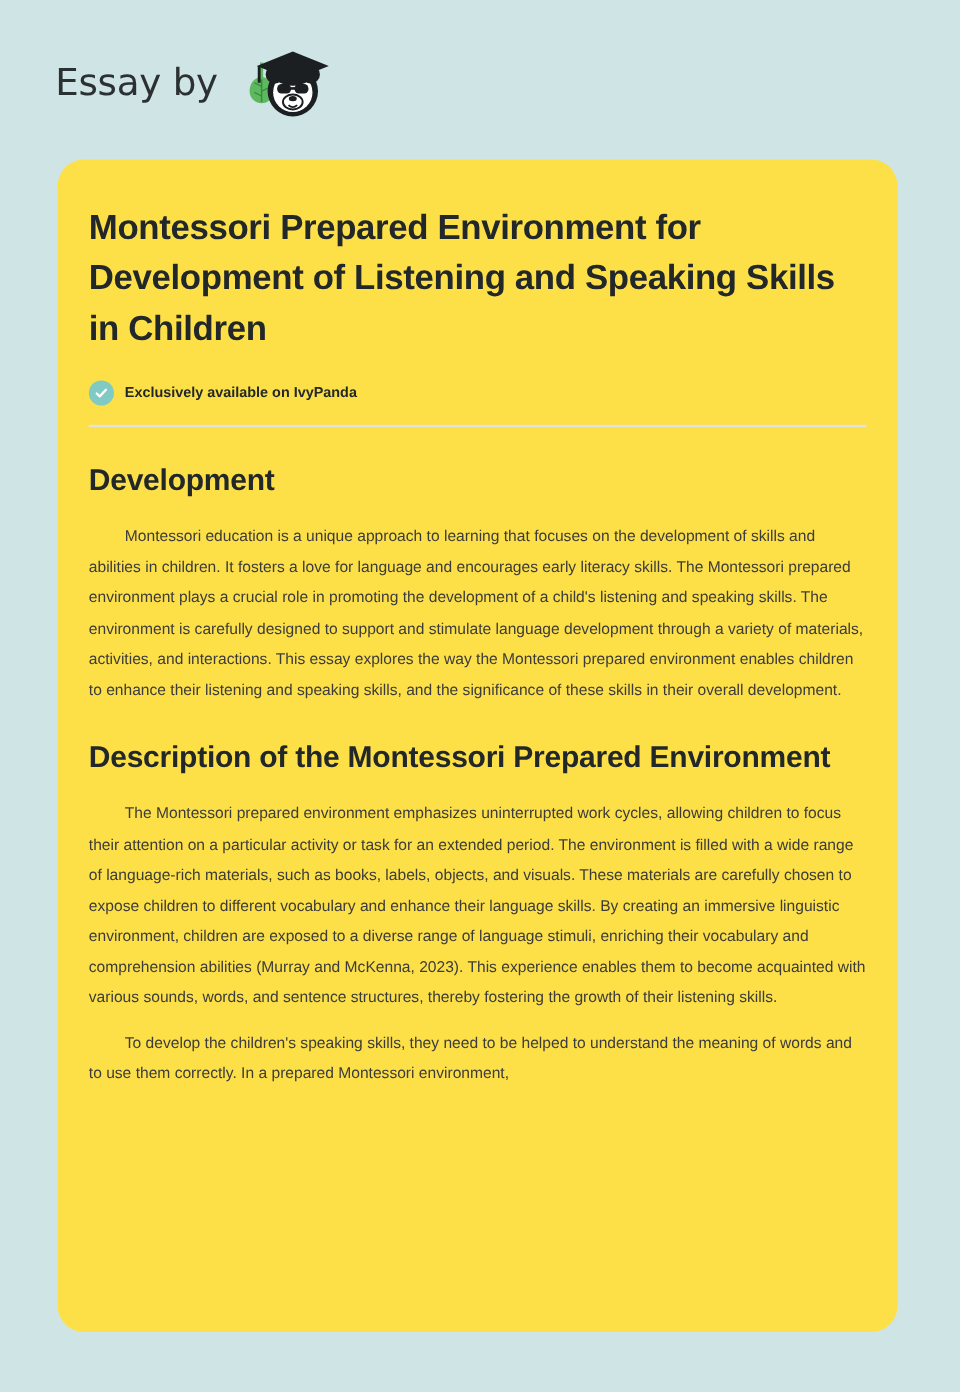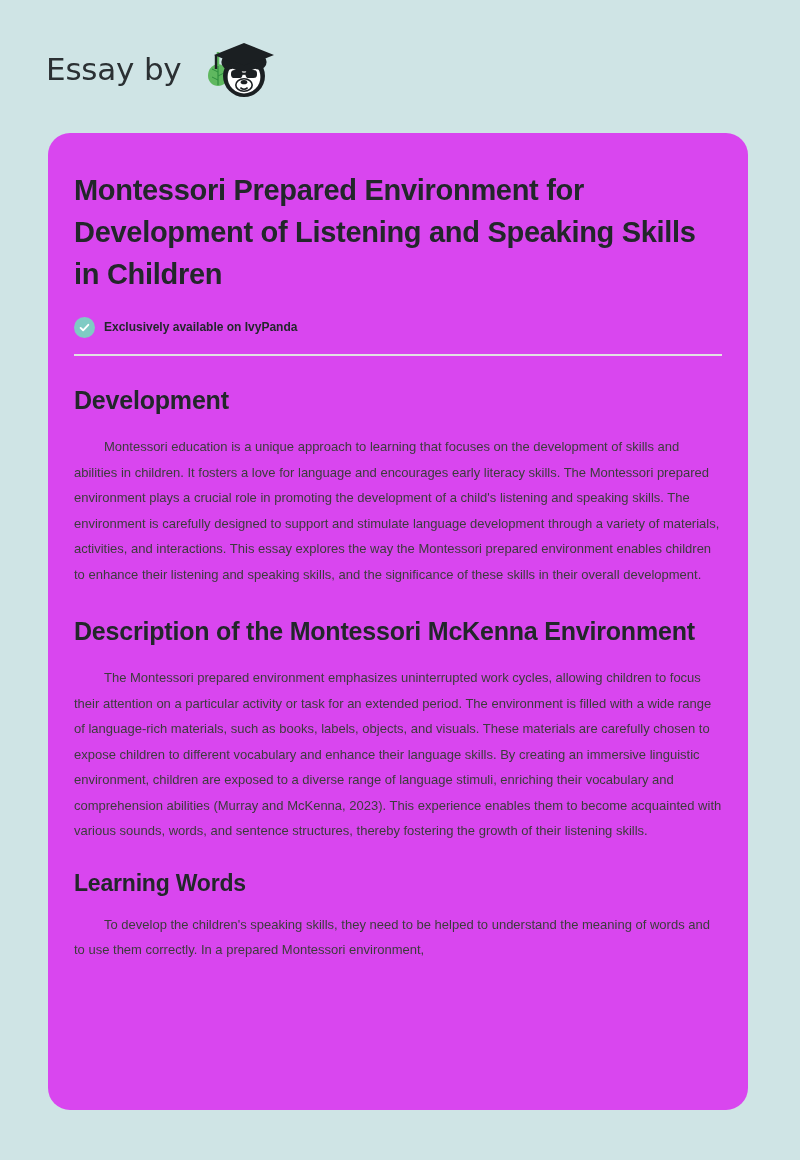--- a/index.html
+++ b/index.html
@@ -60,21 +60,21 @@
     top: -2px;
   }
 
   
   .paper-card {
     position: absolute;
     left: 48px;
     top: 133px;
     width: 700px;
     height: 977px;
-    background: #d946ef;
+    background: #fde047;
     border-radius: 22px;
     overflow: hidden;
   }
   .paper-inner {
     padding: 36px 26px 0 26px;
   }
 
   .doc-title {
     font-size: 29px;
     line-height: 42px;
@@ -188,20 +188,19 @@
         </svg>
       </span>
       <span class="badge-label">Exclusively available on IvyPanda</span>
     </div>
 
     <hr class="divider">
 
     <h2 class="section-heading">Development</h2>
     <p class="body-paragraph">Montessori education is a unique approach to learning that focuses on the development of skills and abilities in children. It fosters a love for language and encourages early literacy skills. The Montessori prepared environment plays a crucial role in promoting the development of a child's listening and speaking skills. The environment is carefully designed to support and stimulate language development through a variety of materials, activities, and interactions. This essay explores the way the Montessori prepared environment enables children to enhance their listening and speaking skills, and the significance of these skills in their overall development.</p>
 
-    <h2 class="section-heading">Description of the Montessori McKenna Environment</h2>
+    <h2 class="section-heading">Description of the Montessori Prepared Environment</h2>
     <p class="body-paragraph">The Montessori prepared environment emphasizes uninterrupted work cycles, allowing children to focus their attention on a particular activity or task for an extended period. The environment is filled with a wide range of language-rich materials, such as books, labels, objects, and visuals. These materials are carefully chosen to expose children to different vocabulary and enhance their language skills. By creating an immersive linguistic environment, children are exposed to a diverse range of language stimuli, enriching their vocabulary and comprehension abilities (Murray and McKenna, 2023). This experience enables them to become acquainted with various sounds, words, and sentence structures, thereby fostering the growth of their listening skills.</p>
 
-    <h3 class="section-heading h-sub">Learning Words</h3>
     <p class="body-paragraph tight">To develop the children's speaking skills, they need to be helped to understand the meaning of words and to use them correctly. In a prepared Montessori environment,</p>
 
   </div>
 </div>
 
 </body></html>

